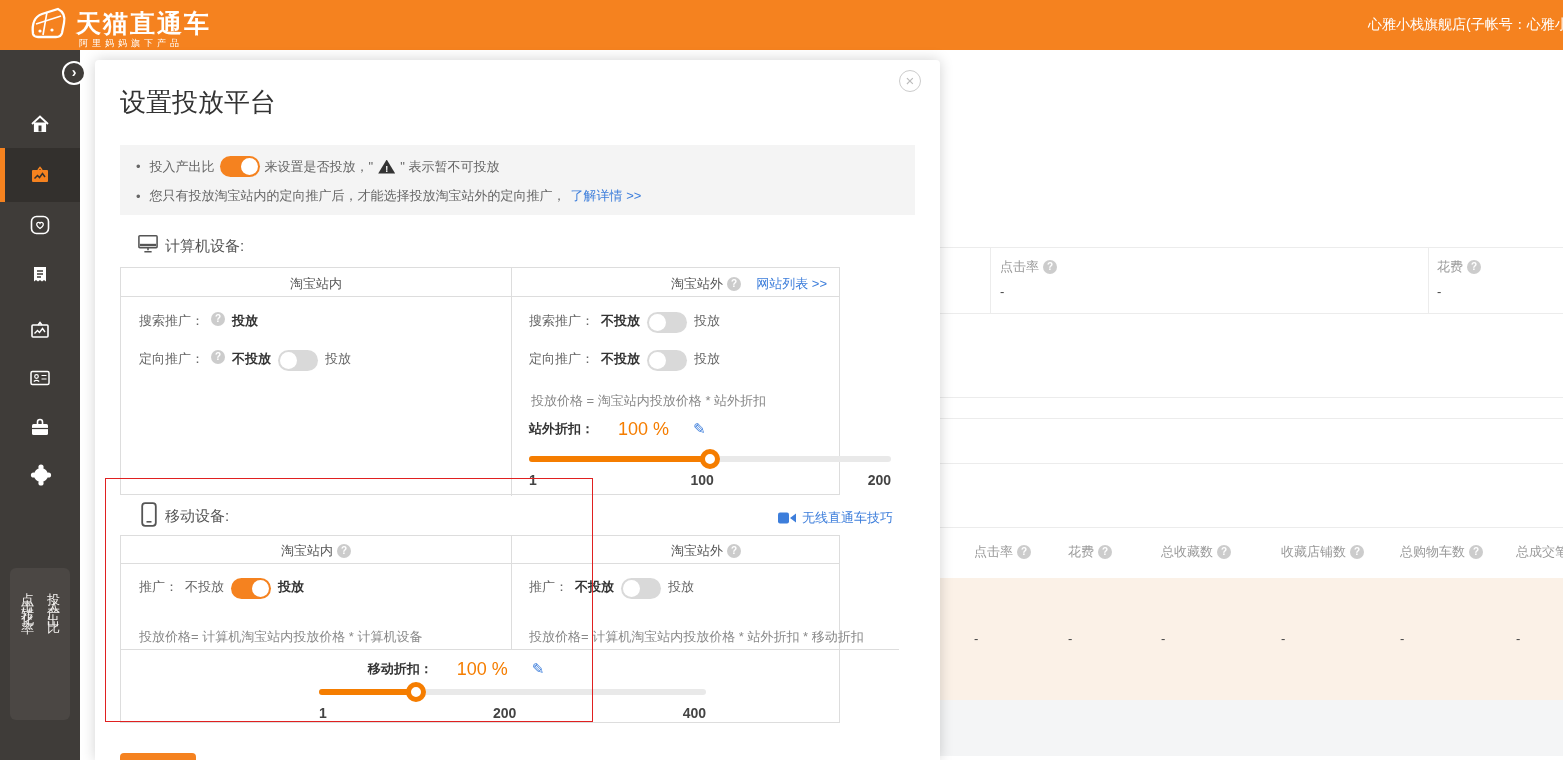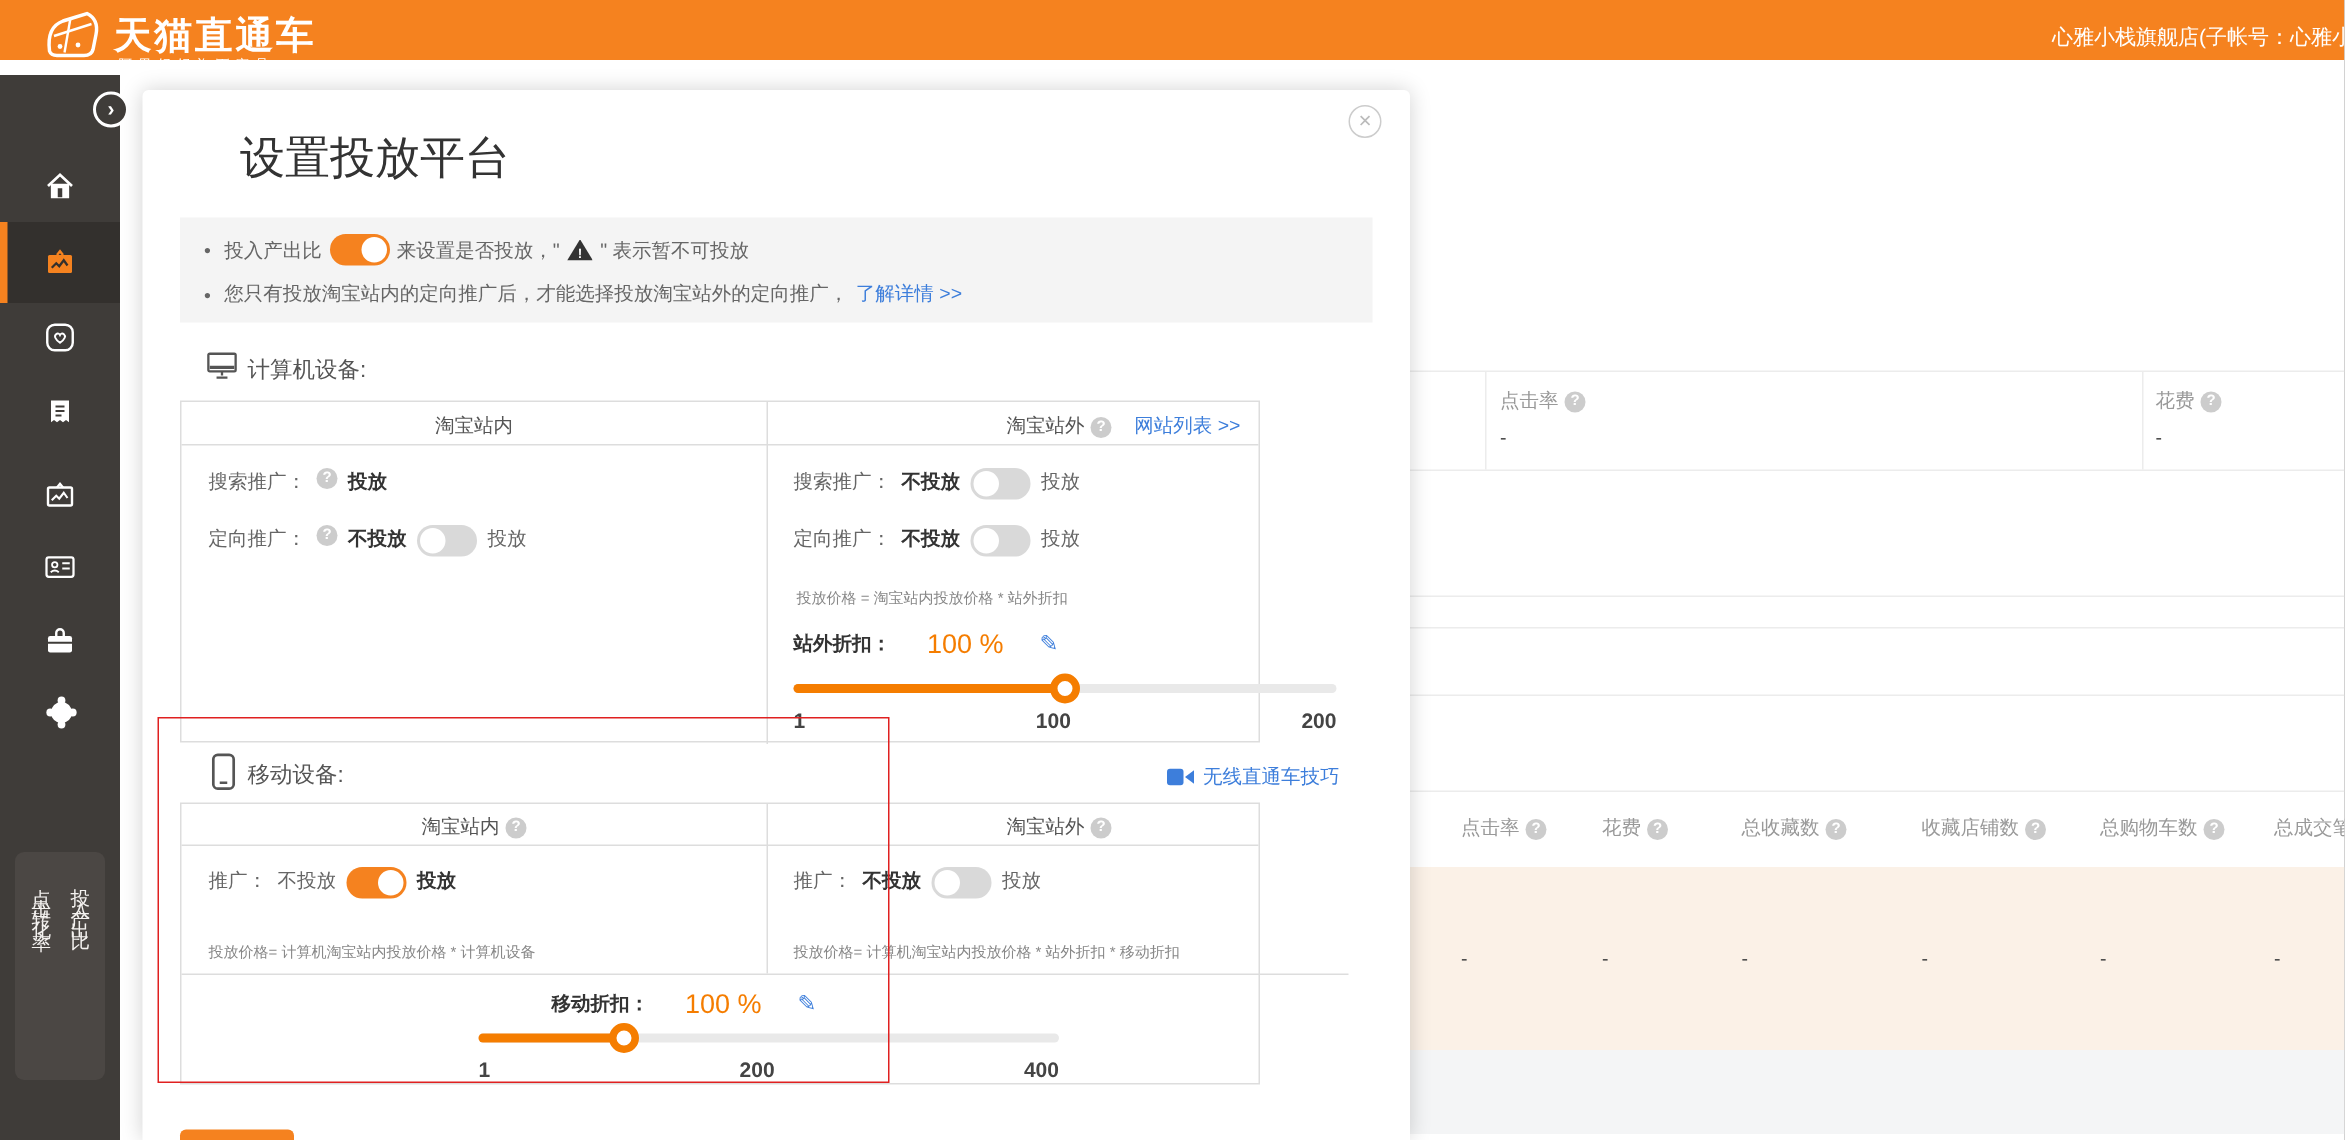--- a/index.html
+++ b/index.html
@@ -1,21 +1,21 @@
 <!DOCTYPE html>
 <html><head>
 <meta charset="utf-8">
 <style>
   * { margin:0; padding:0; box-sizing:border-box; }
   body { font-family:"Liberation Sans","DejaVu Sans",sans-serif; background:#888; }
   #app { position:relative; width:1563px; height:760px; background:#fff; overflow:hidden; }
   .abs { position:absolute; }
 
   
-  #topbar { position:absolute; left:0; top:0; width:1563px; height:40px; background:#f5821f; z-index:6; overflow:hidden; }
+  #topbar { position:absolute; left:0; top:0; width:1563px; height:50px; background:#f5821f; z-index:6; overflow:hidden; }
   #brand-text { position:absolute; left:76px; top:7px; color:#fff; font-size:25px; font-weight:bold; letter-spacing:2px; }
   #brand-sub { position:absolute; left:79px; top:37px; color:#fff; font-size:9px; letter-spacing:4px; }
   #account { position:absolute; left:1368px; top:16px; color:#fff; font-size:14px; white-space:nowrap; }
 
   
   #sidebar { position:absolute; left:0; top:50px; width:80px; height:710px; background:#3f3c39; z-index:5; }
   .side-icon { position:absolute; left:28px; width:24px; height:24px; }
   #side-active { position:absolute; left:0; top:98px; width:80px; height:54px; background:#33302d; }
   #side-active-bar { position:absolute; left:0; top:0; width:5px; height:54px; background:#f5821f; }
   #collapse-btn { position:absolute; left:62px; top:11px; width:24px; height:24px; border-radius:50%; background:#3f3c39; border:2px solid #fff; color:#fff; font-size:14px; font-weight:bold; text-align:center; line-height:19px; cursor:pointer; z-index:7; }
@@ -27,40 +27,40 @@
   .bg-vline { position:absolute; width:1px; background:#ececec; z-index:1; }
   .bg-label { position:absolute; font-size:13px; color:#999; z-index:1; white-space:nowrap; }
   .bg-value { position:absolute; font-size:13px; color:#444; z-index:1; }
   #bg-cream-row { position:absolute; left:940px; right:0; top:578px; height:122px; background:#fbf1e7; z-index:1; }
   #bg-gray-row { position:absolute; left:940px; right:0; top:700px; height:56px; background:#f4f5f6; z-index:1; }
   .help { display:inline-block; width:14px; height:14px; border-radius:50%; background:#ccc; color:#fff; font-size:10px; font-weight:bold; line-height:14px; text-align:center; vertical-align:1px; margin-left:4px; }
 
   
   #modal { position:absolute; left:95px; top:60px; width:845px; height:700px; background:#fff; border-radius:4px 4px 0 0; box-shadow:0 0 14px rgba(0,0,0,0.18); z-index:10; }
   #modal-close { position:absolute; left:804px; top:10px; width:22px; height:22px; border-radius:50%; border:1px solid #ccc; color:#bbb; font-size:15px; line-height:20px; text-align:center; cursor:pointer; }
-  #modal-title { position:absolute; left:25px; top:25px; font-size:30px; color:#333;margin-left:40px; }
+  #modal-title { position:absolute; left:25px; top:25px; font-size:26px; color:#333; }
   #notice { position:absolute; left:25px; top:85px; width:795px; height:70px; background:#f4f4f4; font-size:13px; color:#666; }
   .notice-line { position:absolute; left:16px; display:flex; align-items:center; gap:5px; white-space:nowrap; }
   .notice-line::before { content:"•"; color:#666; margin-right:4px; }
   .link { color:#3d7edb; cursor:pointer; text-decoration:none; }
   .warn-tri { display:inline-block; position:relative; width:17px; height:14px; background:#333; clip-path:polygon(50% 0,100% 100%,0 100%); color:#fff; font-size:9px; font-weight:bold; text-align:center; line-height:18px; }
 
   .toggle { display:inline-block; position:relative; width:40px; height:21px; border-radius:11px; background:#d9d9d9; vertical-align:middle; cursor:pointer; }
   .toggle.on { background:#f5821f; }
   .toggle .knob { position:absolute; top:2px; width:17px; height:17px; border-radius:50%; background:#fff; }
   .toggle.off .knob { left:2px; }
   .toggle.on .knob { right:2px; }
 
   .sec-head { position:absolute; font-size:15px; color:#555; }
   .dev-table { position:absolute; left:25px; width:720px; border:1px solid #ddd; background:#fff; }
   .th-row { position:absolute; left:0; top:0; width:100%; border-bottom:1px solid #ddd; font-size:13px; color:#555; }
   .vdiv { position:absolute; left:390px; top:0; width:1px; background:#ddd; }
   .cell-row { position:absolute; display:flex; align-items:flex-start; gap:7px; font-size:13px; color:#666; white-space:nowrap; height:22px; }
   .b { font-weight:bold; color:#333; }
-  .formula { position:absolute; font-size:10px; color:#888; white-space:nowrap; }
+  .formula { position:absolute; font-size:13px; color:#888; white-space:nowrap; }
   .disc-line { position:absolute; display:flex; align-items:center; gap:24px; height:26px; font-size:13px; }
   .disc-label { font-weight:bold; color:#333; }
   .disc-value { color:#f57d00; font-size:18px; }
   .pencil { color:#3d7edb; font-size:15px; cursor:pointer; }
   .slider { position:absolute; height:20px; }
   .slider .track { position:absolute; left:0; right:0; top:7px; height:6px; border-radius:3px; background:#e9e9e9; }
   .slider .fill { position:absolute; left:0; top:7px; height:6px; border-radius:3px; background:#f57d00; }
   .slider .handle { position:absolute; top:0; width:20px; height:20px; border-radius:50%; background:#fff; border:5px solid #f57d00; cursor:pointer; }
   .slabels { position:absolute; display:flex; justify-content:space-between; font-size:14px; font-weight:bold; color:#444; }
 

